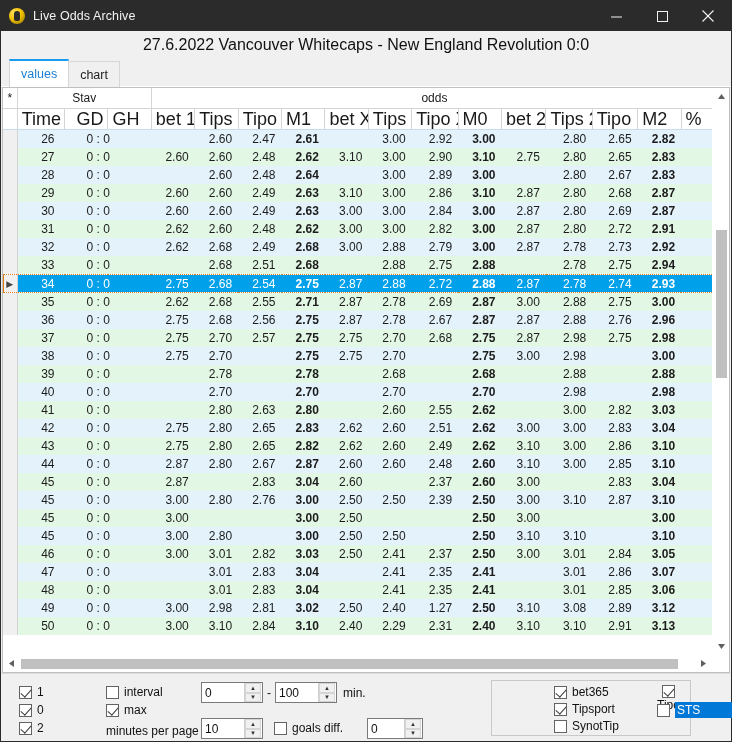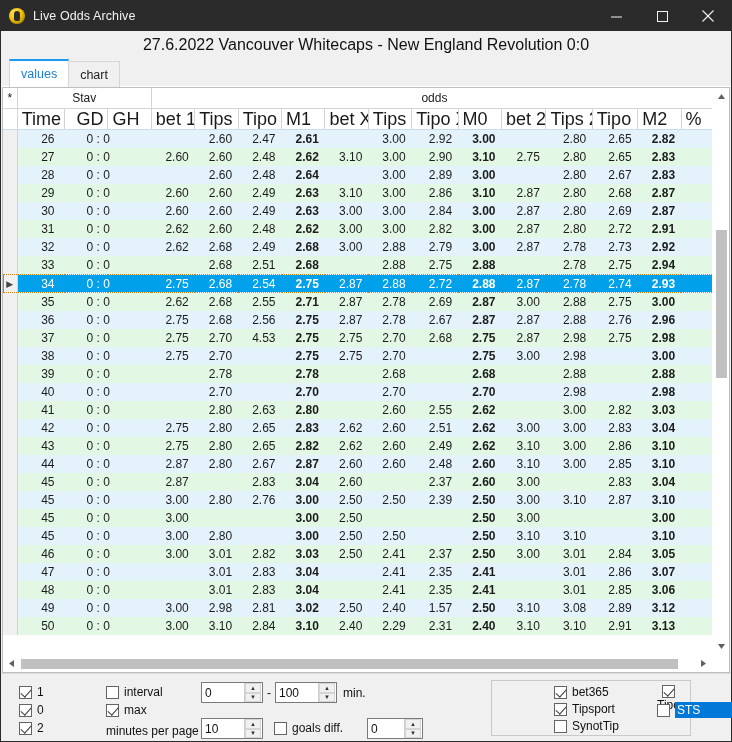--- a/index.html
+++ b/index.html
@@ -612,21 +612,21 @@
               <td>2.76</td>
               <td class="bold">2.96</td>
               <td></td>
             </tr>
             <tr class="datarow even">
               <td class="rowsel"></td>
               <td style="padding-right: 10px;">37</td>
               <td class="score" colspan="2" style="text-align: left; padding-left: 22px;">0 : 0</td>
               <td>2.75</td>
               <td>2.70</td>
-              <td>4.53</td>
+              <td>2.57</td>
               <td class="bold">2.75</td>
               <td>2.75</td>
               <td>2.70</td>
               <td>2.68</td>
               <td class="bold">2.75</td>
               <td>2.87</td>
               <td>2.98</td>
               <td>2.75</td>
               <td class="bold">2.98</td>
               <td></td>
@@ -886,21 +886,21 @@
             <tr class="datarow odd">
               <td class="rowsel"></td>
               <td style="padding-right: 10px;">49</td>
               <td class="score" colspan="2" style="text-align: left; padding-left: 22px;">0 : 0</td>
               <td>3.00</td>
               <td>2.98</td>
               <td>2.81</td>
               <td class="bold">3.02</td>
               <td>2.50</td>
               <td>2.40</td>
-              <td>1.57</td>
+              <td>1.27</td>
               <td class="bold">2.50</td>
               <td>3.10</td>
               <td>3.08</td>
               <td>2.89</td>
               <td class="bold">3.12</td>
               <td></td>
             </tr>
             <tr class="datarow even">
               <td class="rowsel"></td>
               <td style="padding-right: 10px;">50</td>

